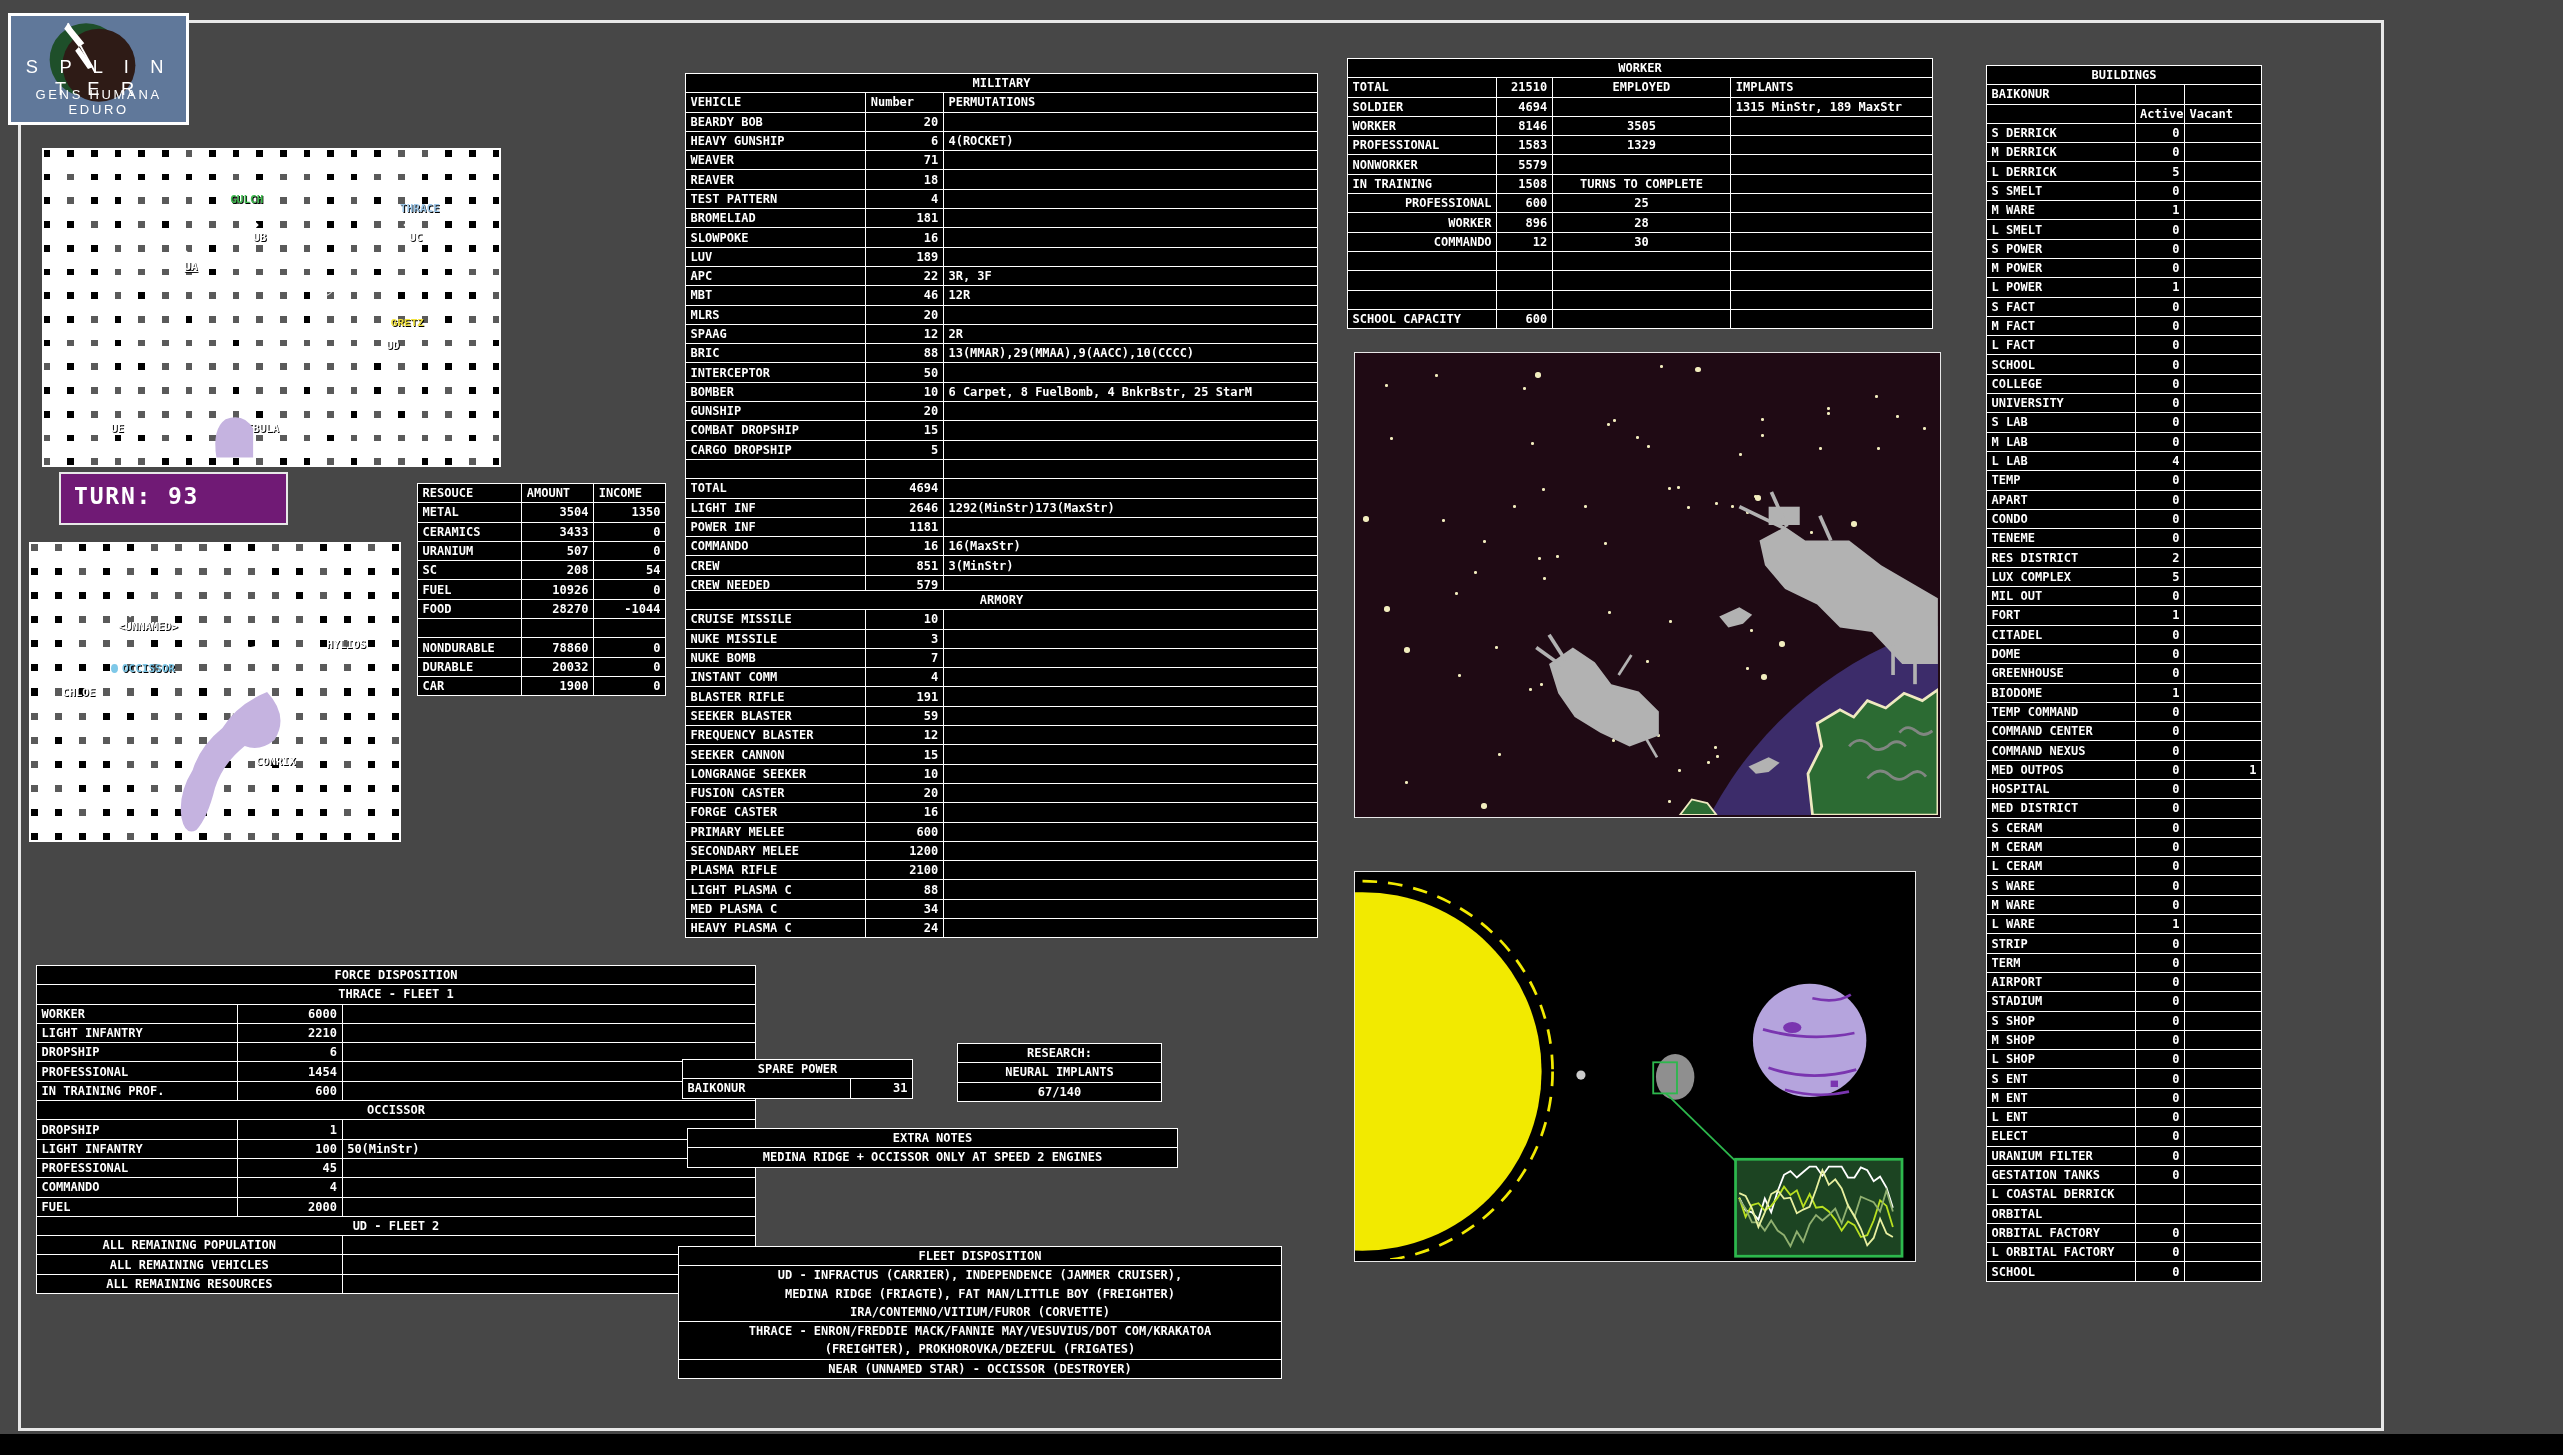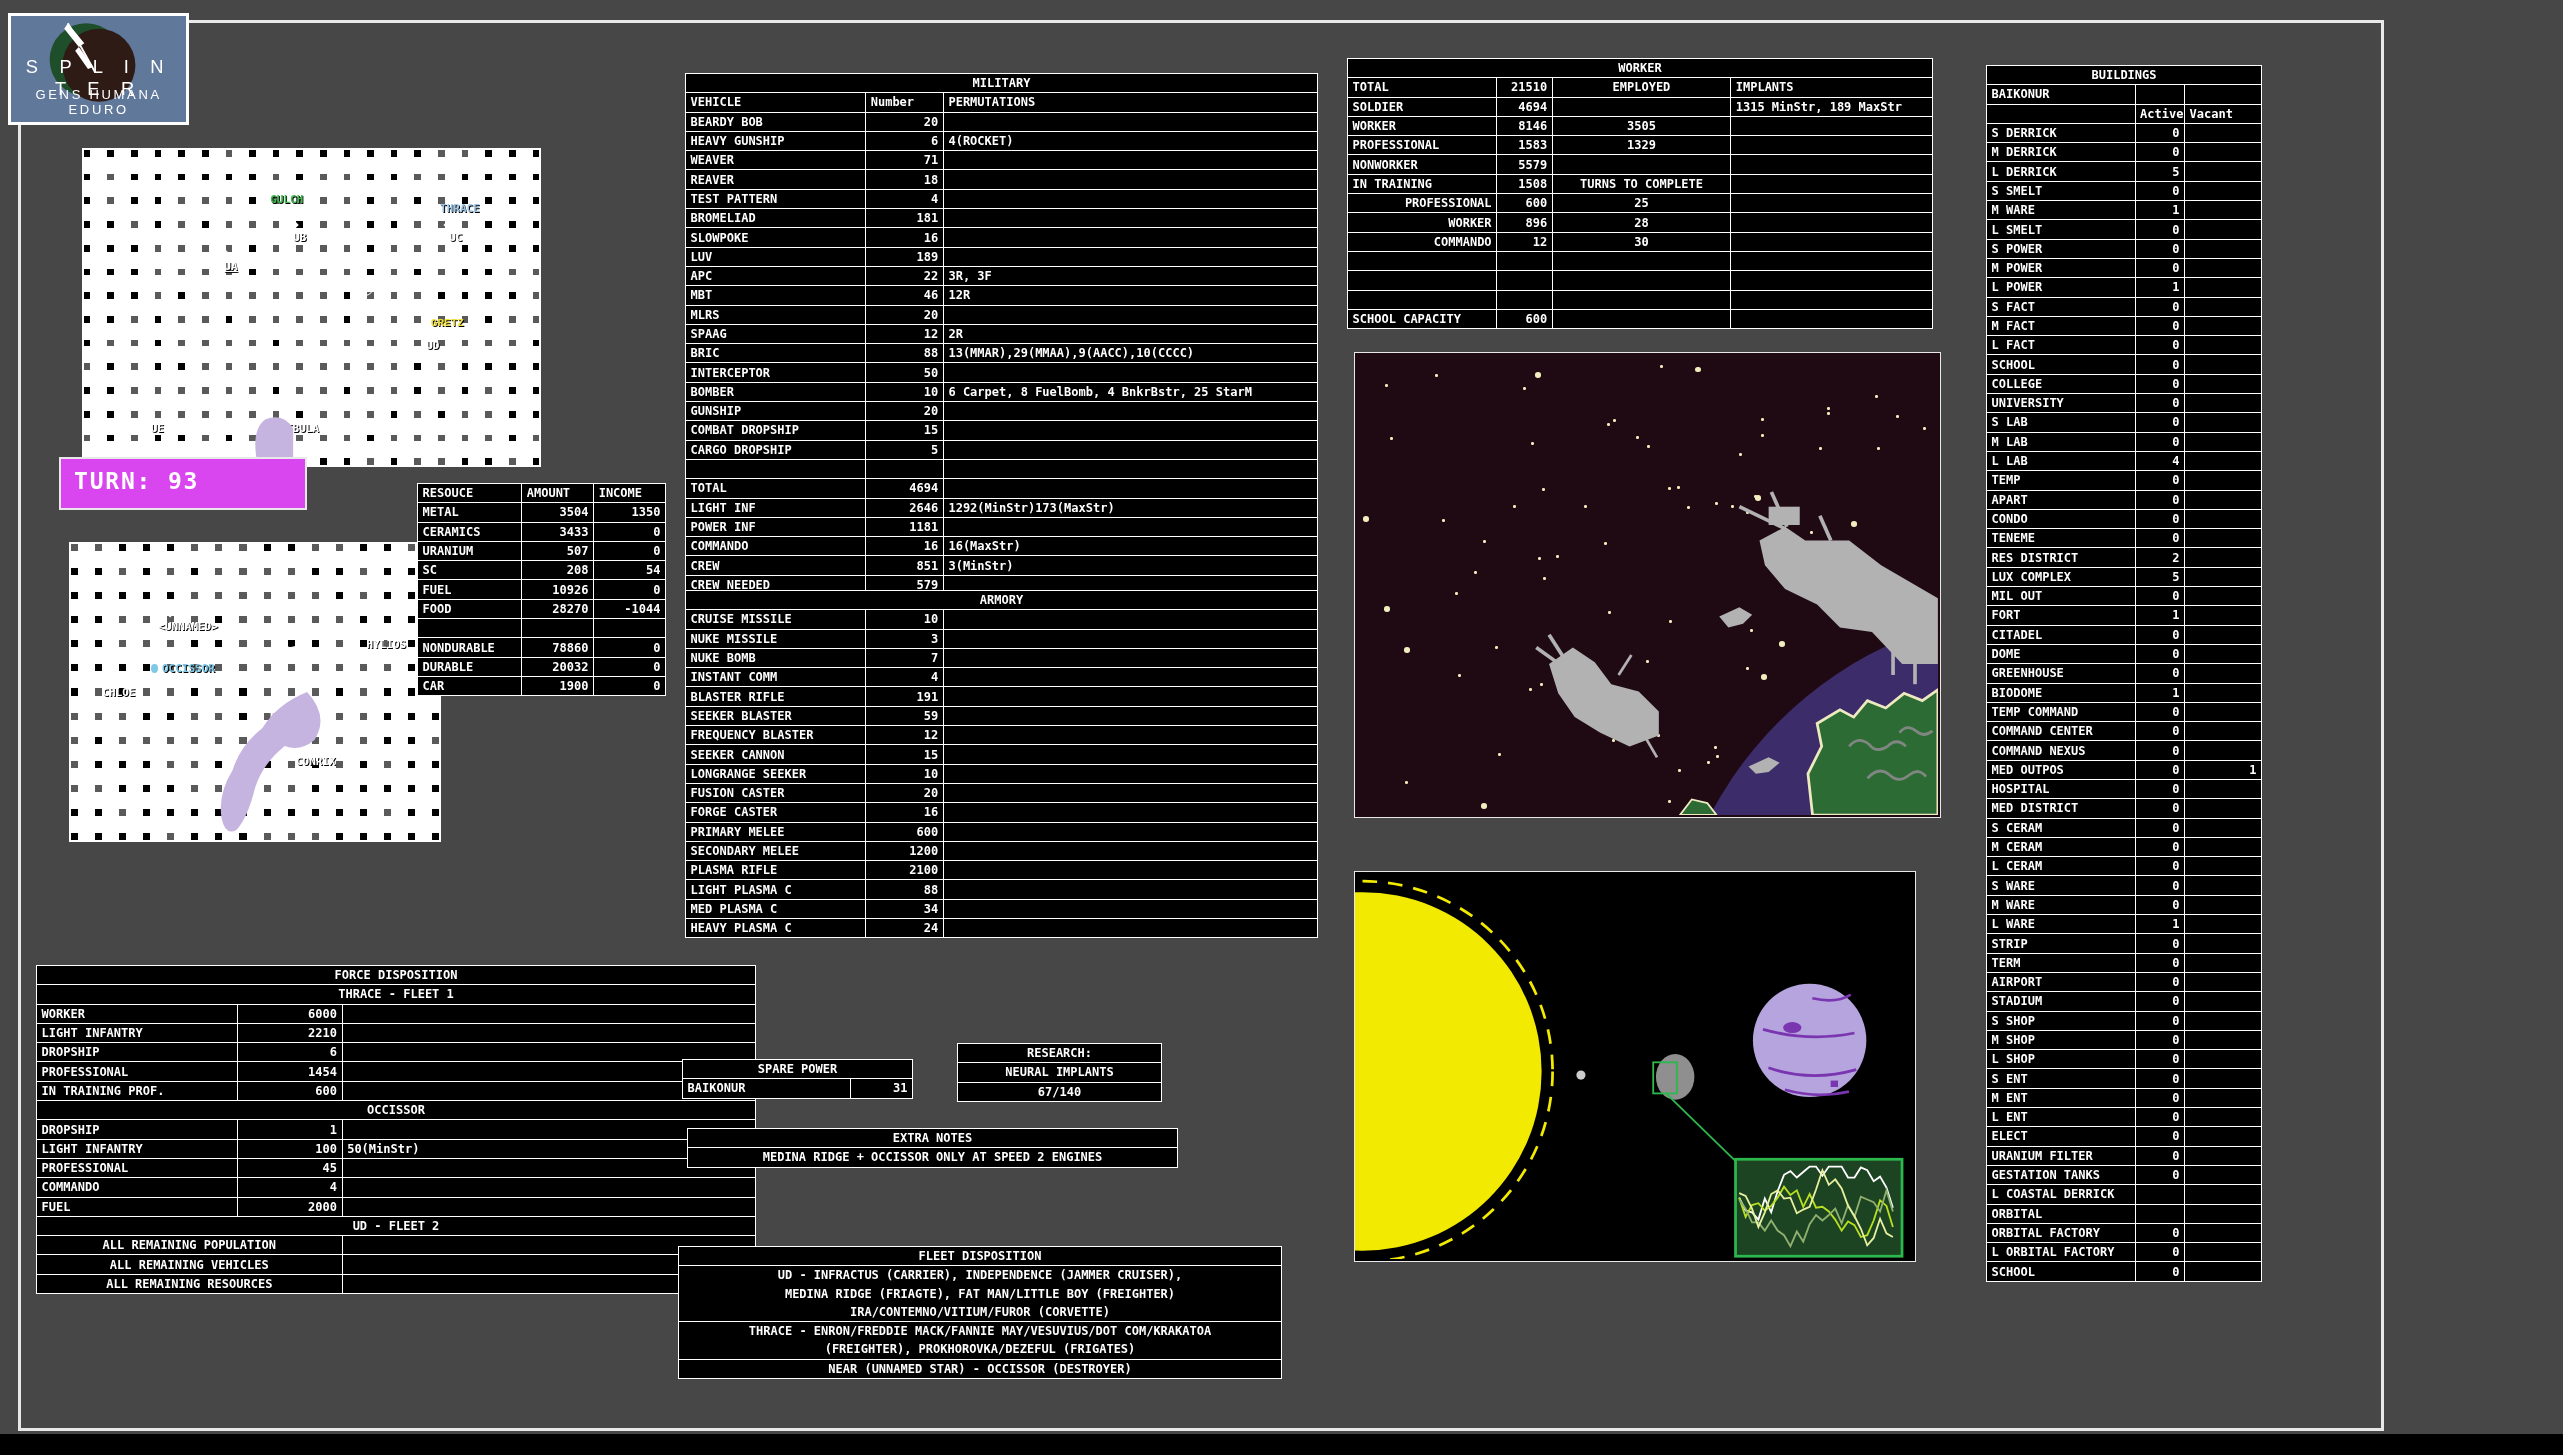--- a/index.html
+++ b/index.html
@@ -31,30 +31,30 @@
   .c-olive{background:#6f8f3a;color:#fff}.c-blue{background:#4f86c8;color:#fff}
   .c-orange{background:#e1781e;color:#fff}.c-dkolive{background:#4c5c2c;color:#fff}
   .c-ltgreen{background:#c8dca8;color:#000}.c-white{background:#ffffff;color:#000}
   .c-red{background:#ee1111;color:#fff}.c-peach{background:#f8d8b8;color:#000}
   .c-ware{background:#c8c8c8;color:#fff}.c-pale{background:#f0f0f0;color:#000}
   .c-dkred{background:#b00018;color:#fff}.c-gold{background:#d8a018;color:#000}
   .c-ent{background:#e1781e;color:#000}.c-navy{background:#2c3c5c;color:#f2ea00}
   .c-green{background:#00a848;color:#fff}.c-steel{background:#b8c8d8;color:#000}
   .c-mgray{background:#888888;color:#fff}.c-black{background:#000000;color:#fff}
   
-  .map{position:absolute;background:#fff;display:grid;gap:17px;padding:1.8px;box-sizing:border-box;margin-left:40px;}
+  .map{position:absolute;background:#fff;display:grid;gap:17px;padding:1.8px;box-sizing:border-box;}
   .map .cell{background:#000;}
   .map .cell.g{background:#5a5a5a;}
   .map-overlay{position:absolute;left:0;top:0;width:100%;height:100%;pointer-events:none;}
   .maplabel{position:absolute;font-size:11px;font-weight:bold;white-space:nowrap;text-shadow:0.9px 0.9px 0 #000;}
   .marker{position:absolute;width:8.2px;height:8.2px;background:#fff;transform:rotate(45deg);}
   .ring{position:absolute;width:16.5px;height:16.5px;border:1.8px solid #fff;border-radius:50%;}
   
-  #turnbox{position:absolute;left:59px;top:457px;width:248px;height:53px;border:2.7px solid #e8e8e8;
-           background:#d946ef;box-sizing:border-box;}
+  #turnbox{position:absolute;left:59px;top:472px;width:229px;height:53px;border:2.7px solid #e8e8e8;
+           background:#701a75;box-sizing:border-box;}
   #turnbox span{position:absolute;left:13px;top:9.2px;font-size:23px;letter-spacing:1.8px;color:#fff;}
   
   #logo{position:absolute;left:8.2px;top:13px;width:181px;height:112px;background:#60789a;
         border:3.7px solid #fff;box-sizing:border-box;}
   #logo .t1{position:absolute;left:0;width:100%;top:40px;text-align:center;color:#fff;
             font-family:"Liberation Sans",sans-serif;font-weight:normal;font-size:18.3px;letter-spacing:8.2px;}
   #logo .t2{position:absolute;left:0;width:100%;bottom:5.5px;text-align:center;color:#fff;
             font-family:"Liberation Sans",sans-serif;font-weight:normal;font-size:13px;letter-spacing:2.7px;}
   
   .scene{position:absolute;border:1.8px solid #e8e8e8;box-sizing:border-box;overflow:hidden;}

